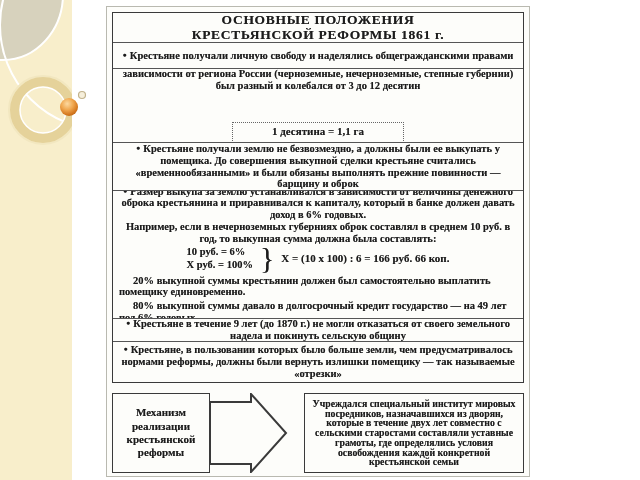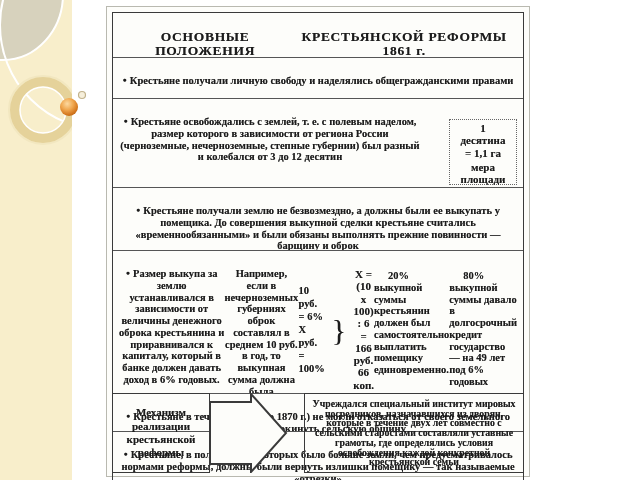--- a/index.html
+++ b/index.html
@@ -9,21 +9,21 @@
   
   .band{position:absolute;left:0;top:0;width:72px;height:480px;background:#F8EECB;}
   .band svg{position:absolute;left:0;top:0;overflow:visible;}
 
   
   .scan{position:absolute;left:106px;top:6px;width:424px;height:471px;
         background:#fdfdfa;border:1px solid #b9b9b0;padding:5px;}
   .main-box{border:1.5px solid #3a3a3a;width:100%;}
   .cell{overflow:hidden;padding:2px 6px;text-align:center;font-weight:bold;
         font-size:10.5px;line-height:1.12;border-bottom:1.5px solid #555;
-        display:flex;flex-direction:row;justify-content:center;margin-top:15px;}
+        display:flex;flex-direction:column;justify-content:center;}
   .cell:last-child{border-bottom:none;}
   .c-title{height:30px;font-size:13.5px;letter-spacing:0.7px;line-height:1.05;}
   .c-r1{height:26px;text-align:center;}
   .c-r2{height:74px;gap:28px;}
   .c-r3{height:48px;}
   .c-r4{height:128px;}
   .c-r5{height:23px;}
   .c-r6{height:40px;}
   .bullet{font-size:7px;vertical-align:2px;margin-right:3px;display:inline-block;}
   .measure-box{border:1.5px dotted #666;margin:3px auto 0;padding:2px 10px;width:172px;}

